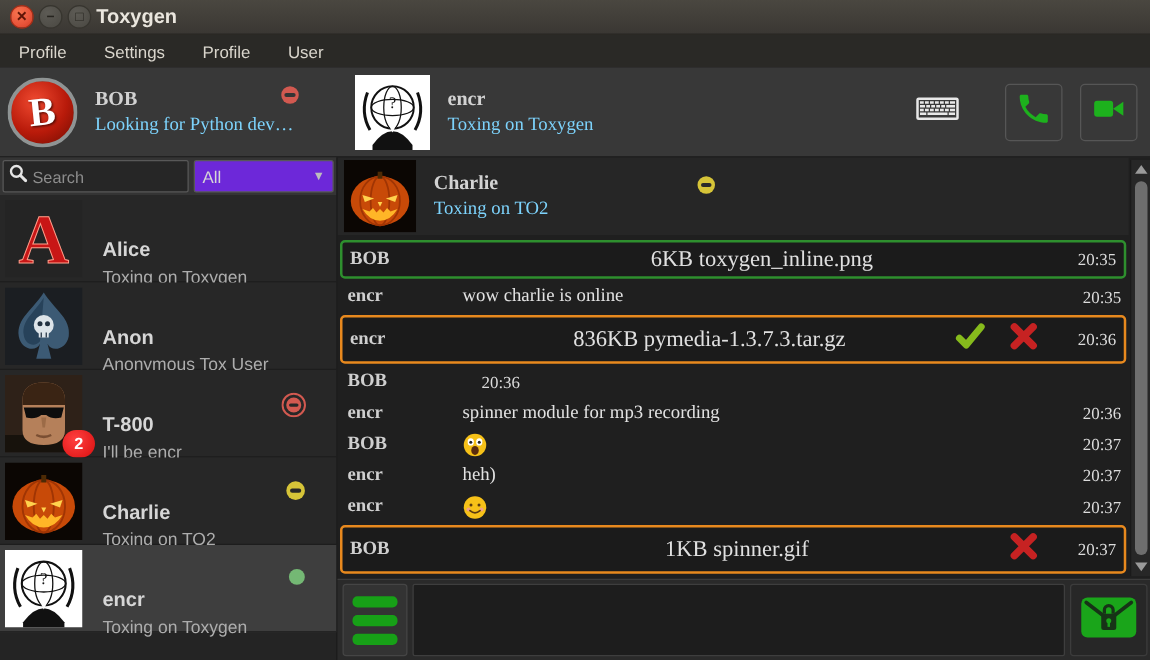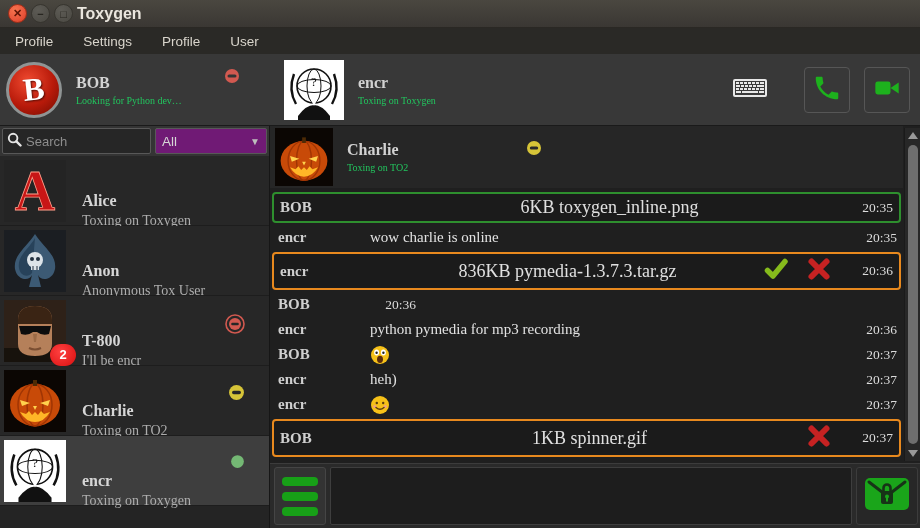--- a/index.html
+++ b/index.html
@@ -31,21 +31,21 @@
   .self-box { width:270px; flex:none; display:flex; align-items:center; position:relative; }
   .avatar { flex:none; overflow:hidden; }
   .av56 { width:56px; height:56px; margin-left:6px; }
   .bob-circle { width:56px; height:56px; border-radius:50%;
                 background:radial-gradient(circle at 38% 32%, #f04a30, #b81a0a 55%, #6f0c02);
                 border:3px solid #8f9494; display:flex; align-items:center; justify-content:center; }
   .bob-letter { color:#fff; font-family:"Liberation Serif", serif; font-weight:bold;
                 font-size:32px; transform:rotate(-6deg); text-shadow:1px 1px 2px #4d0800; }
   .id-texts { margin-left:14px; font-family:"Liberation Serif", serif; }
   .id-name { color:#d2d2d2; font-weight:bold; font-size:16px; }
-  .id-status { color:#22c55e; font-size:10px; margin-top:3px; }
+  .id-status { color:#7dd3fc; font-size:15px; margin-top:3px; }
   .self-status-icon { position:absolute; right:30px; top:14px; }
   .peer-box { flex:1; display:flex; align-items:center; }
   .av60 { width:60px; height:60px; margin-left:14px; background:#fff; }
   .call-tools { display:flex; align-items:center; margin-right:10px; }
   .kb-wrap { margin-right:22px; }
   .call-btn { width:46px; height:46px; border:1px solid #565656; border-radius:4px;
               background:#383838; display:flex; align-items:center; justify-content:center;
               margin-left:14px; }
 
   
@@ -53,30 +53,30 @@
 
   
   .sidebar { width:270px; flex:none; background:#2a2a2a; display:flex; flex-direction:column;
              border-right:1px solid #161616; }
   .filter-row { height:30px; background:#343434; display:flex; flex:none; padding:2px; gap:4px; }
   .search-box { flex:1; background:#262626; border:1px solid #585858; border-radius:2px;
                 display:flex; align-items:center; padding:0 4px; }
   .search-box input { background:transparent; border:none; outline:none; color:#cfcfcf;
                       font-size:13px; width:100%; margin-left:4px; }
   .search-box input::placeholder { color:#8d8d8d; }
-  .combo { width:112px; background:#701a75; border:1px solid #585858; border-radius:2px;
+  .combo { width:112px; background:#6d28d9; border:1px solid #585858; border-radius:2px;
            display:flex; align-items:center; color:#d6d6d6; font-size:13.5px;
            padding:0 6px; justify-content:space-between; }
   .combo .caret { color:#bdbdbd; font-size:10px; }
   .contact-list { flex:1; background:#242424; }
   .contact { height:70px; display:flex; align-items:center; position:relative;
              background:#272727; border-bottom:1px solid #1d1d1d; }
   .contact.selected { background:#3e3e3e; }
   .c-avatar { width:62px; height:62px; margin-left:4px; position:relative; flex:none; }
-  .c-texts { margin-left:16px; font-family:Liberation Serif, serif;margin-top:40px; }
+  .c-texts { margin-left:16px; font-family:Liberation Sans, sans-serif;margin-top:40px; }
   .c-name { color:#d6d6d6; font-weight:bold; font-size:16px; }
   .c-status { color:#adadad; font-size:14px; margin-top:3px; }
   .c-right-icon { position:absolute; right:24px; top:18px; }
   .badge { position:absolute; right:-10px; bottom:-4px; min-width:26px; height:22px;
            background:radial-gradient(circle at 40% 35%, #ff4040, #d90f0f);
            border-radius:12px; color:#fff; font-weight:bold; font-size:13px;
            display:flex; align-items:center; justify-content:center; }
 
   
   .chat { flex:1; display:flex; flex-direction:column; background:#1f1f1f; min-width:0; }
@@ -423,21 +423,21 @@
           <div class="msg-time">20:36</div>
         </div>
 
         <div class="msg-row">
           <div class="msg-sender">BOB</div>
           <div class="msg-time">20:36</div>
         </div>
 
         <div class="msg-row">
           <div class="msg-sender">encr</div>
-          <div class="msg-text">python pymedia for mp3 recording</div>
+          <div class="msg-text">spinner module for mp3 recording</div>
           <div class="msg-time">20:36</div>
         </div>
 
         <div class="msg-row">
           <div class="msg-sender">BOB</div>
           <div class="msg-text">
             <span class="emoji">
               <svg width="20" height="20" viewBox="0 0 20 20">
                   <circle cx="10" cy="10" r="9" fill="#f6c118"></circle>
                   <ellipse cx="6.6" cy="7.5" rx="2.5" ry="2.9" fill="#fff"></ellipse>

